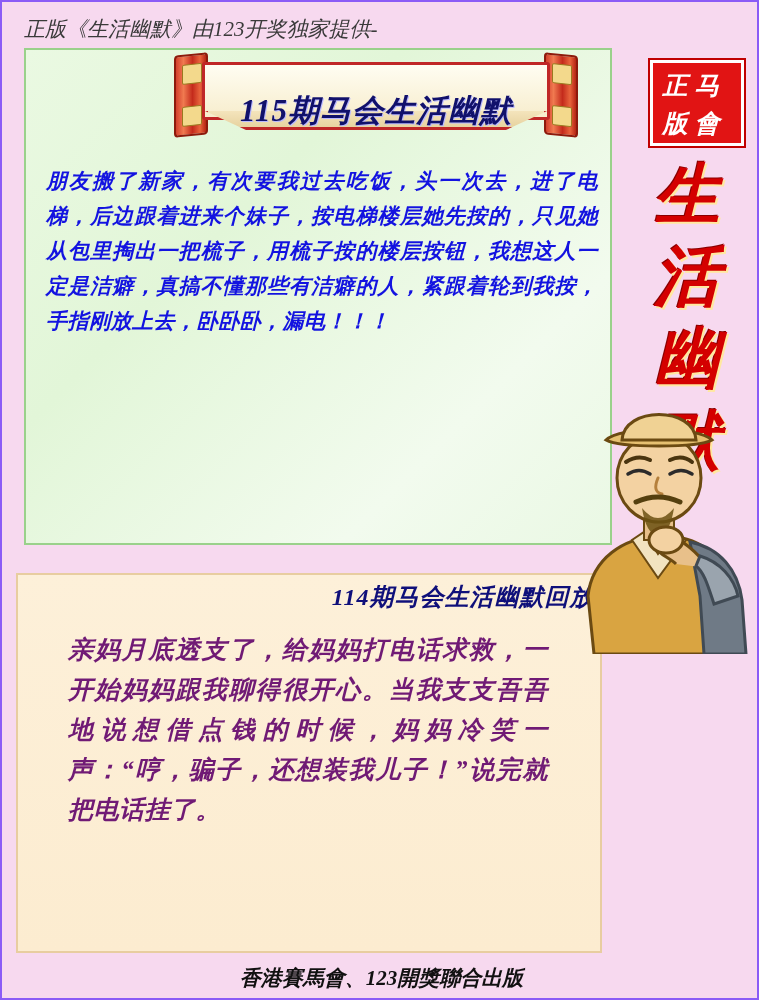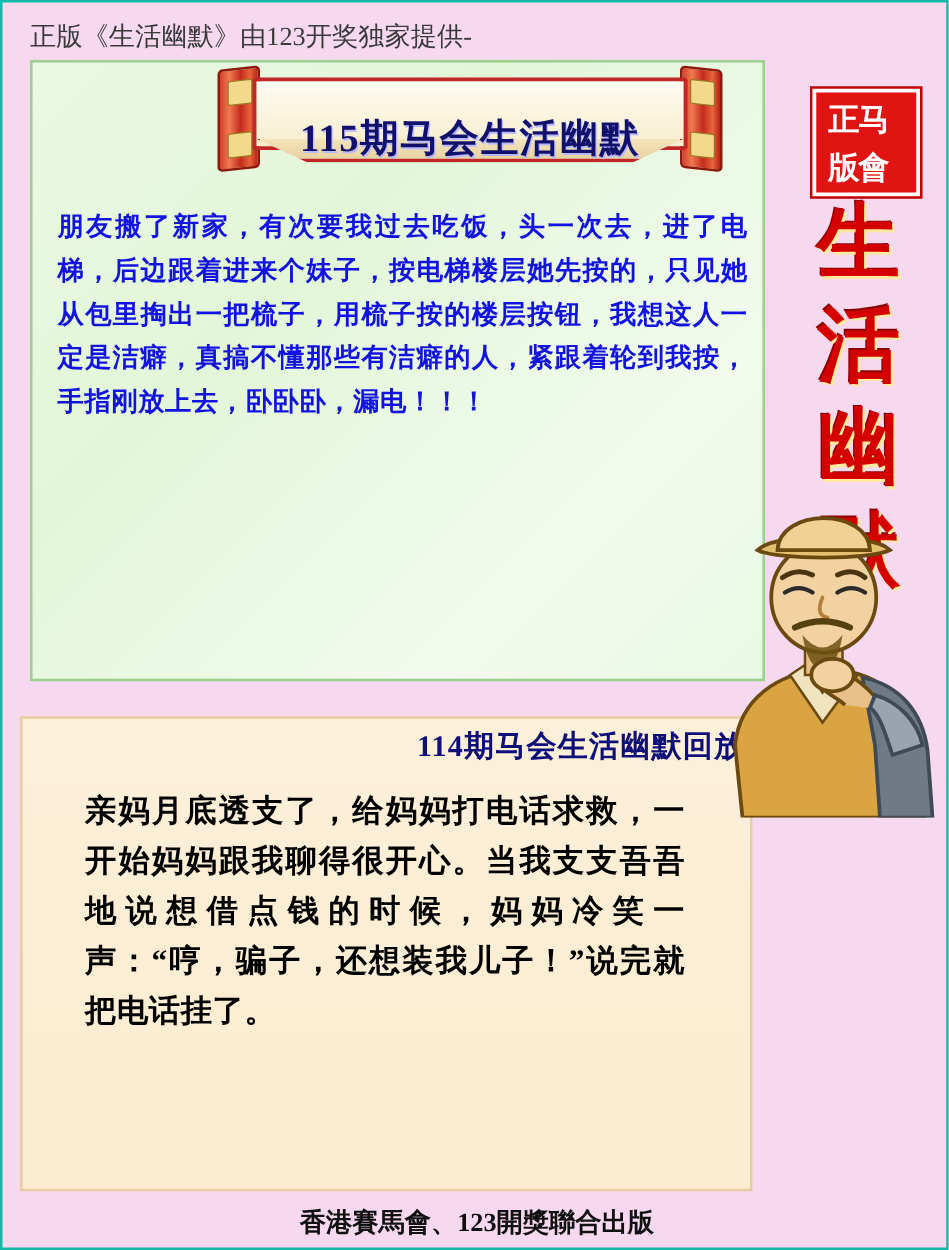--- a/index.html
+++ b/index.html
@@ -12,22 +12,23 @@
     background: #ffffff;
     font-family: "Liberation Sans", sans-serif;
     overflow: hidden;
   }
   .page {
     position: relative;
     width: 759px;
     height: 1000px;
     background: #f7d9ef;
     box-sizing: border-box;
-    border: 2px solid #14b8a6;
+    border: 2px solid #8b5cf6;
     overflow: hidden;
+    font-style: italic;
   }
   
   .top-bar {
     position: absolute;
     top: 10px;
     left: 0;
     width: 759px;
     height: 34px;
     display: flex;
     align-items: center;
@@ -181,21 +182,21 @@
     color: #0f0f7a;
     font-weight: normal;
   }
   .replay-text {
     position: absolute;
     left: 66px;
     top: 628px;
     width: 480px;
     font-size: 25px;
     line-height: 40px;
-    color: #000000;
+    color: #701a75;
     font-family: "Liberation Serif", serif;
     font-weight: bold;
     text-align: justify;
     letter-spacing: 0.5px;
   }
   
   .side-title {
     position: absolute;
     left: 626px;
     top: 152px;
@@ -206,30 +207,29 @@
     font-weight: bold;
     color: #d40000;
     font-family: "Liberation Serif", serif;
     text-shadow: 2px 2px 0 #ffe8a0, -1px -1px 0 #8a0000;
   }
   
   .stamp {
     position: absolute;
     left: 648px;
     top: 58px;
-    width: 86px;
+    width: 94px;
     height: 86px;
     background: #e11414;
     border: 3px solid #ffffff;
     box-shadow: 0 0 0 2px #c00000;
     box-sizing: border-box;
     color: #ffffff;
     font-family: "Liberation Serif", serif;
     font-weight: bold;
-    margin-top: 11px;
   }
   .stamp .col {
     position: absolute;
     width: 36px;
     text-align: center;
     font-size: 25px;
     line-height: 38px;
   }
   .stamp .col-l { left: 4px; top: 4px; }
   .stamp .col-r { right: 16px; top: 4px; }

